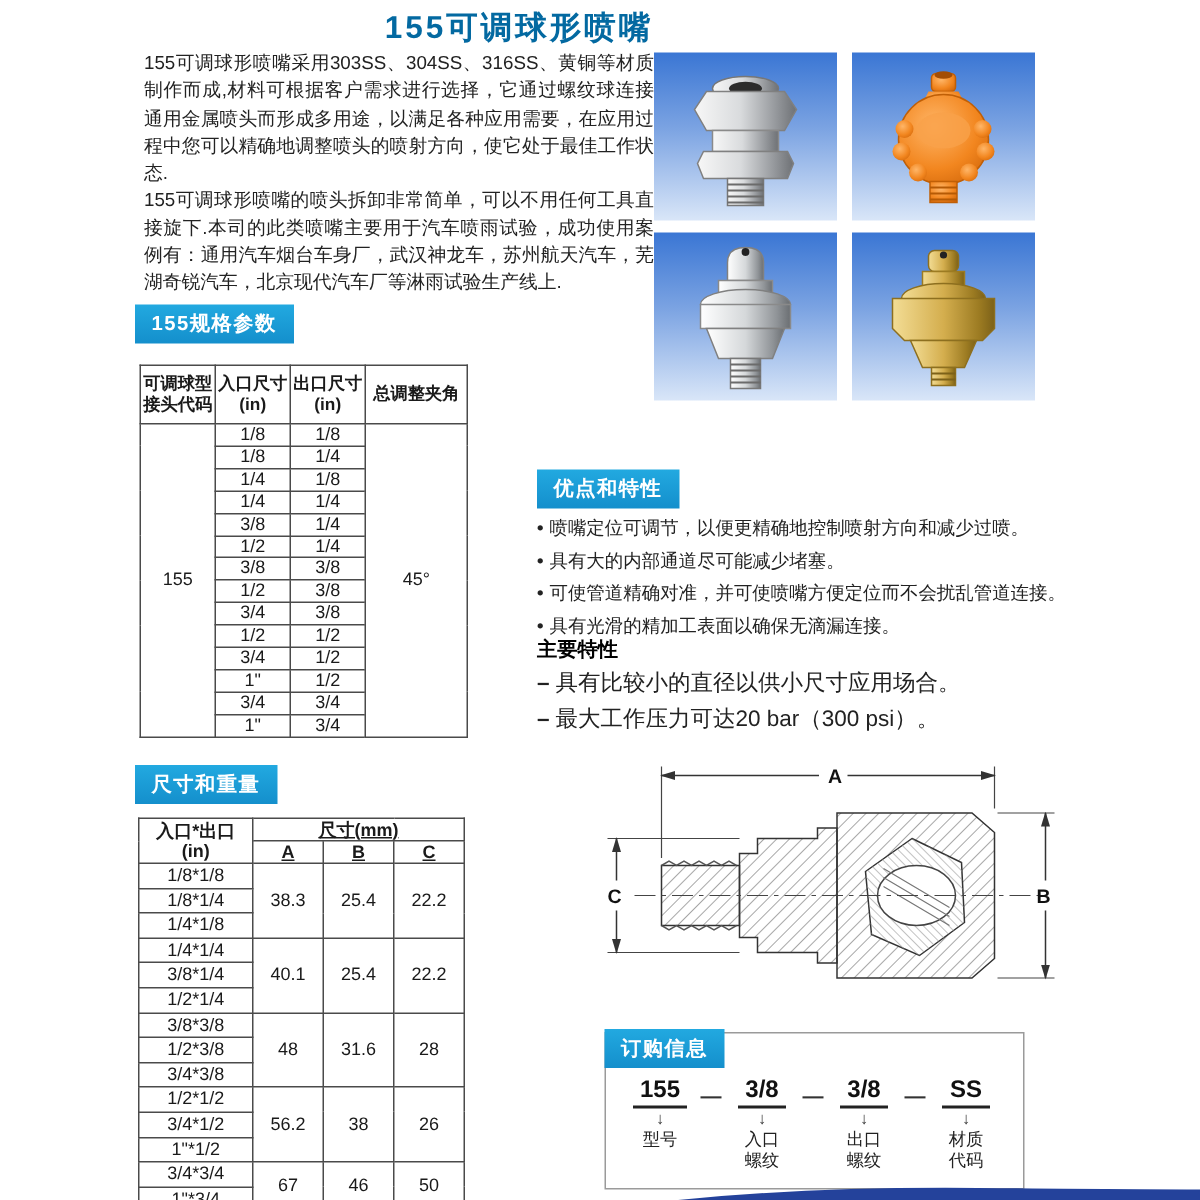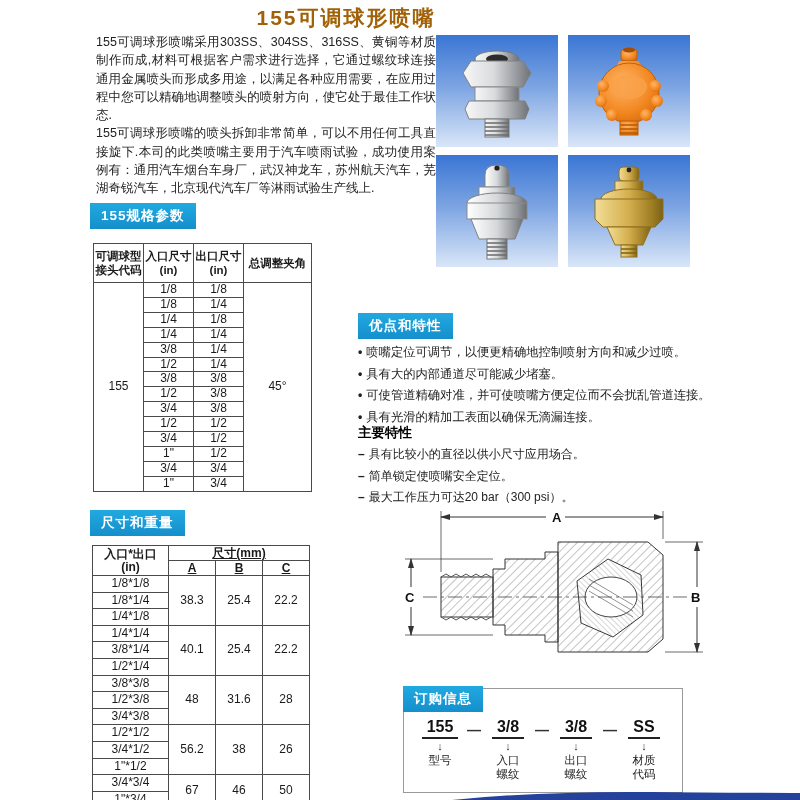--- a/index.html
+++ b/index.html
@@ -3,21 +3,21 @@
 <meta charset="utf-8">
 <style>
   html,body{margin:0;padding:0;}
   body{
     width:800px;height:800px;overflow:hidden;position:relative;background:#fff;
     font-family:"Liberation Sans","DejaVu Sans",sans-serif;color:#1a1a1a;
   }
   .abs{position:absolute;}
   .page-title{
     left:0;top:4px;width:692px;text-align:center;
-    font-size:21px;font-weight:bold;letter-spacing:2px;color:#a16207;
+    font-size:21px;font-weight:bold;letter-spacing:2px;color:#0369a1;
   }
   .intro{
     left:96px;top:33px;width:340px;font-size:12.5px;line-height:18.3px;
     text-align:justify;color:#222;
   }
   .intro p{margin:0;}
   
   .photo-grid{
     left:436px;top:35px;width:254px;
     display:grid;grid-template-columns:122px 122px;grid-gap:8px 10px;
@@ -42,21 +42,21 @@
   .spec-table td{font-size:12px;height:13.9px;line-height:13.9px;}
   .dim-table{left:92px;top:545px;width:217px;}
   .dim-table th{font-size:12px;line-height:13px;}
   .dim-table .h1{height:14px;text-decoration:underline;}
   .dim-table td{font-size:12px;height:15.6px;line-height:15.6px;}
   
   .bullets{left:358px;top:344px;width:430px;font-size:12.3px;color:#222;}
   .bullets div{margin-bottom:4.5px;}
   .bullet-mark{font-weight:bold;margin-right:4px;}
   .key-title{left:358px;top:424px;font-size:13.5px;font-weight:bold;color:#000;}
-  .key-items{left:358px;top:446px;width:430px;font-size:12px;color:#222;}
+  .key-items{left:358px;top:446px;width:430px;font-size:15px;color:#222;}
   .key-items div{margin-bottom:4.5px;}
   
   .order-box{left:403px;top:688px;width:278px;height:103px;border:1px solid #9a9a9a;background:#fff;}
   .order-header{left:403px;top:686px;z-index:3;}
   .order-row{left:410px;top:718px;width:264px;display:flex;justify-content:center;align-items:flex-start;}
   .order-seg{width:52px;display:flex;flex-direction:column;align-items:center;}
   .order-val{font-size:16px;font-weight:bold;color:#111;border-bottom:2px solid #222;padding:0 5px 1px 5px;}
   .order-dash{font-size:14px;font-weight:bold;color:#333;margin:4px 1px 0 1px;}
   .order-arrow{font-size:11px;color:#333;line-height:11px;margin-top:2px;}
   .order-label{font-size:11.5px;line-height:13.5px;color:#222;white-space:pre-line;margin-top:2px;}
@@ -245,21 +245,20 @@
 <div class="abs sec-header" style="left:358px;top:313px;">优点和特性</div>
 <div class="abs bullets">
     <div><span class="bullet-mark">•</span>喷嘴定位可调节，以便更精确地控制喷射方向和减少过喷。</div>
     <div><span class="bullet-mark">•</span>具有大的内部通道尽可能减少堵塞。</div>
     <div><span class="bullet-mark">•</span>可使管道精确对准，并可使喷嘴方便定位而不会扰乱管道连接。</div>
     <div><span class="bullet-mark">•</span>具有光滑的精加工表面以确保无滴漏连接。</div>
   </div>
 <div class="abs key-title">主要特性</div>
 <div class="abs key-items">
     <div><span class="bullet-mark">–</span>具有比较小的直径以供小尺寸应用场合。</div>
-    <div><span class="bullet-mark">–</span>简单锁定使喷嘴安全定位。</div>
     <div><span class="bullet-mark">–</span>最大工作压力可达20 bar（300 psi）。</div>
   </div>
 
 <div class="abs sec-header" style="left:90px;top:510px;">尺寸和重量</div>
 
 <table class="abs dim-table">
   <colgroup>
       <col style="width:76px">
       <col style="width:47px">
       <col style="width:47px">

